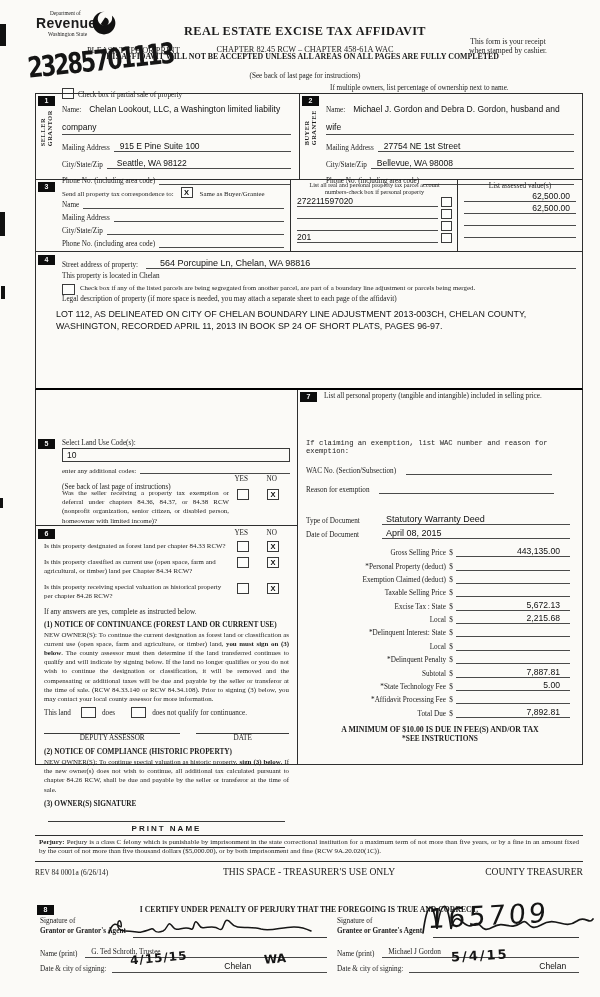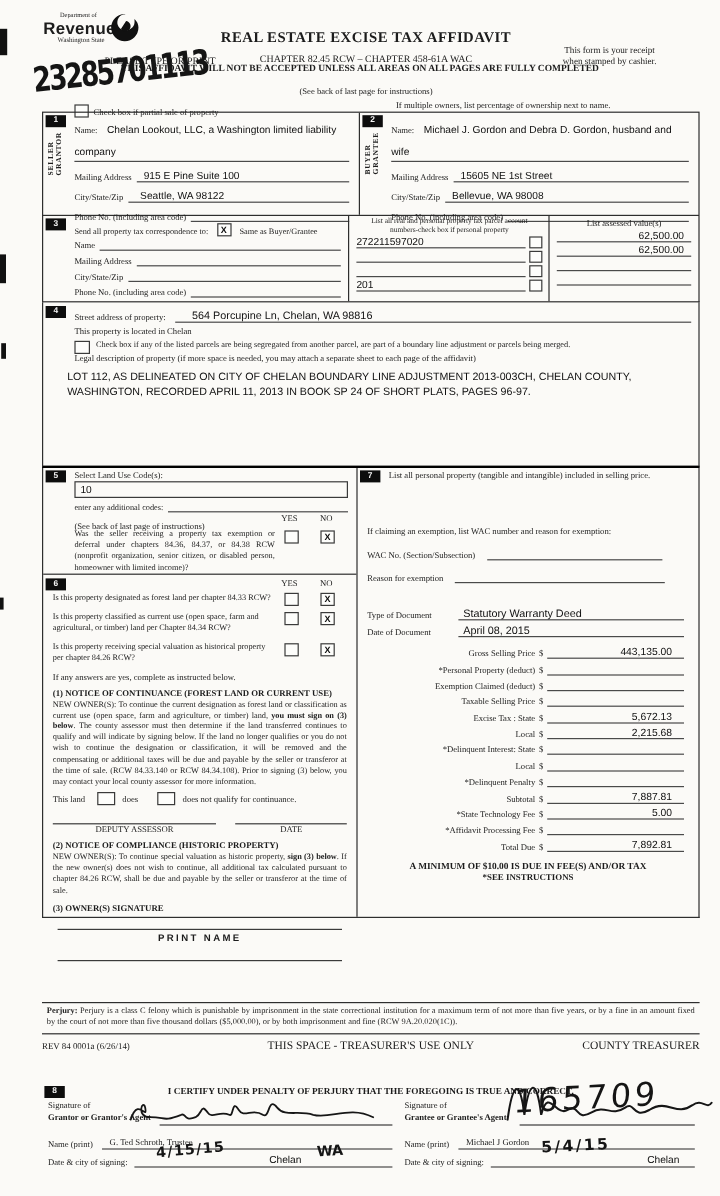--- a/index.html
+++ b/index.html
@@ -101,21 +101,21 @@
       <div class="vlabel">
         <span>BUYER</span>
         <span>GRANTEE</span>
       </div>
       <div style="min-height:30px;border-bottom:1px solid #4a4a4a;padding-top:2px;">
         <span class="lbl">Name:</span>
         <span class="bv" style="margin-left:4px;">Michael J. Gordon and Debra D. Gordon, husband and wife</span>
       </div>
       <div class="frow" style="height:17px;">
         <span class="lbl" style="padding-right:4px;">Mailing Address</span>
-        <span class="fill bv" style="padding-left:6px;">15605 NE 1st Street</span>
+        <span class="fill bv" style="padding-left:6px;">27754 NE 1st Street</span>
       </div>
       <div class="frow" style="height:17px;">
         <span class="lbl" style="padding-right:4px;">City/State/Zip</span>
         <span class="fill bv" style="padding-left:6px;">Bellevue, WA 98008</span>
       </div>
       <div class="frow" style="height:16px;">
         <span class="lbl" style="padding-right:4px;">Phone No. (including area code)</span>
         <span class="fill"></span>
       </div>
     </div>
@@ -194,21 +194,21 @@
       <span class="sm">Check box if any of the listed parcels are being segregated from another parcel, are part of a boundary line adjustment or parcels being merged.</span>
     </div>
     <div class="lbl" style="margin-top:0;">Legal description of property (if more space is needed, you may attach a separate sheet to each page of the affidavit)</div>
     <div class="bv" style="margin-top:5px;font-size:8.9px;line-height:1.4;margin-left:-6px;">LOT 112, AS DELINEATED ON CITY OF CHELAN BOUNDARY LINE ADJUSTMENT 2013-003CH, CHELAN COUNTY, WASHINGTON, RECORDED APRIL 11, 2013 IN BOOK SP 24 OF SHORT PLATS, PAGES 96-97.</div>
   </div>
 
   <div class="band" style="top:390px;height:375px;border-left:1px solid #2e2e2e;border-right:1px solid #2e2e2e;border-bottom:1px solid #2e2e2e;display:flex;">
 
     <div style="width:262px;border-right:1px solid #2e2e2e;box-sizing:border-box;display:flex;flex-direction:column;">
 
-      <div style="position:relative;height:90px;padding:2px 8px 0 26px;box-sizing:border-box;">
+      <div style="position:relative;height:90px;padding:2px 8px 0 26px;box-sizing:border-box;margin-top:47px;">
         <span class="badge" style="left:2px;top:2px;">5</span>
         <div class="lbl">Select Land Use Code(s):</div>
         <div class="bv" style="border:1px solid #3a3a3a;width:222px;height:12px;line-height:12px;padding-left:4px;margin:1px 0;">10</div>
         <div class="frow" style="height:11px;width:228px;">
           <span class="sm" style="padding-right:4px;">enter any additional codes:</span>
           <span class="fill"></span>
         </div>
         <div style="position:relative;height:12px;margin-top:1px;">
           <span class="lbl">(See back of last page of instructions)</span>
           <span class="lbl abs" style="right:41px;top:0;">YES</span>
@@ -269,21 +269,21 @@
         <div class="ptitle" style="margin-top:5px;">(3) OWNER(S) SIGNATURE</div>
         <div style="border-bottom:1px solid #3a3a3a;height:13px;margin:0 4px;"></div>
         <div class="ctr" style="font-family:'Liberation Sans',sans-serif;font-weight:bold;font-size:8px;letter-spacing:2px;margin-top:2px;">PRINT NAME</div>
         <div style="border-bottom:1px solid #3a3a3a;height:14px;margin:0 4px;"></div>
       </div>
     </div>
 
     <div style="flex:1;position:relative;padding:2px 8px 0 8px;box-sizing:border-box;">
       <span class="badge" style="left:2px;top:2px;">7</span>
       <div class="lbl" style="margin-left:18px;width:244px;line-height:1.35;">List all personal property (tangible and intangible) included in selling price.</div>
-      <div class="lbl" style="margin-top:37px;">If claiming an exemption, list WAC number and reason for exemption:</div>
+      <div class="lbl" style="margin-top:37px;font-family:Liberation Mono, monospace;">If claiming an exemption, list WAC number and reason for exemption:</div>
       <div class="frow" style="height:20px;margin-right:22px;">
         <span class="lbl" style="padding-right:10px;">WAC No. (Section/Subsection)</span>
         <span class="fill"></span>
       </div>
       <div class="frow" style="height:19px;margin-right:20px;">
         <span class="lbl" style="padding-right:10px;">Reason for exemption</span>
         <span class="fill"></span>
       </div>
 
       <div class="frow" style="height:17px;margin-top:14px;margin-right:4px;">

